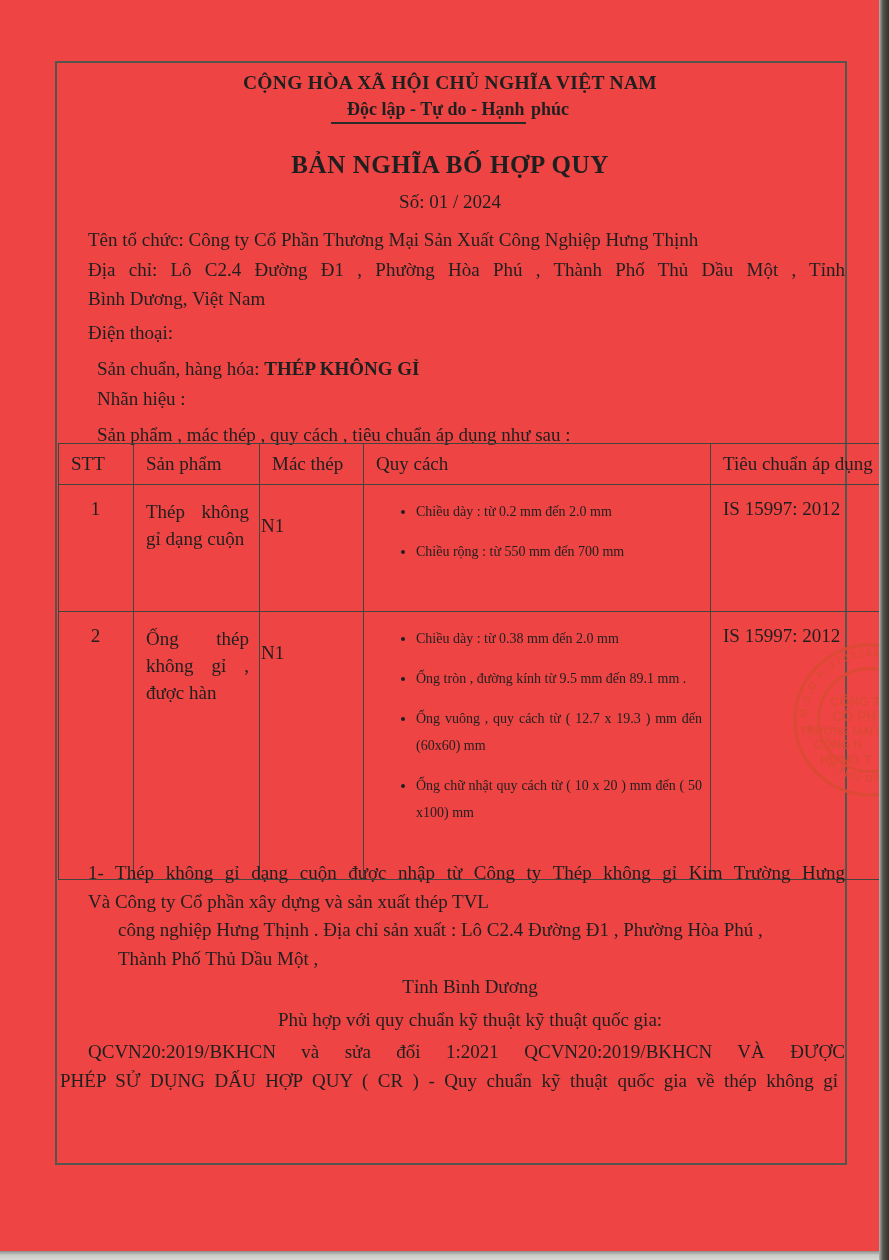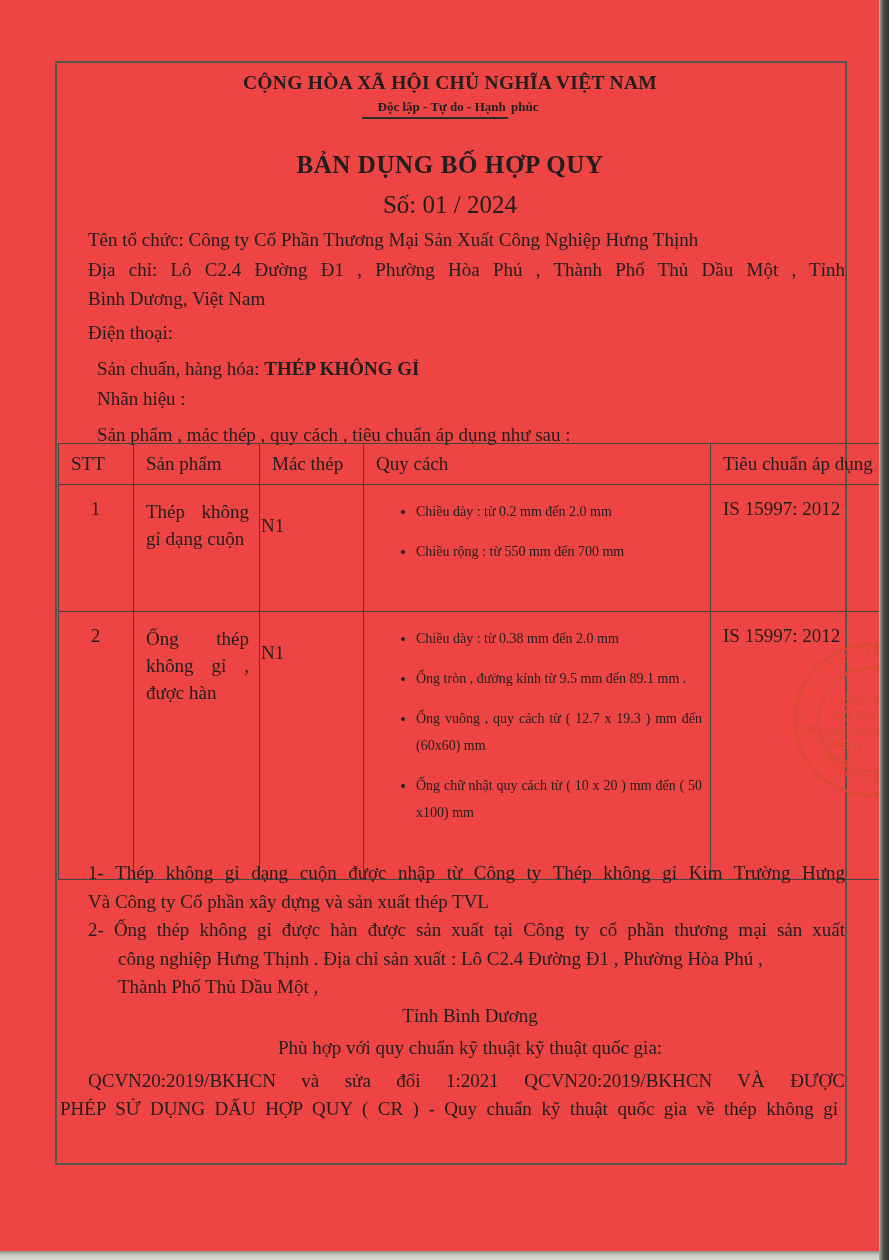--- a/index.html
+++ b/index.html
@@ -4,24 +4,24 @@
 <style>
   html,body{margin:0;padding:0;background:#e9e9e6;}
   .scan{
     position:relative;width:889px;height:1260px;overflow:hidden;
     background:#ef4444;font-family:"Liberation Serif",serif;color:#1f1f1f;
     -webkit-font-smoothing:antialiased;
   }
   .frame{position:absolute;left:55px;top:61px;width:788px;height:1100px;border:2px solid #55554f;}
   .centered{position:absolute;left:55px;width:790px;text-align:center;}
   .nat-line1{top:72px;font-size:19.5px;font-weight:bold;letter-spacing:.3px;}
-  .nat-line2{top:99px;font-size:13px;font-weight:bold;}
+  .nat-line2{top:99px;font-size:18px;font-weight:bold;}
   .nat-underline{border-bottom:2.5px solid #2b2b28;padding:0 2px 3px 16px;}
   .doc-title{top:151px;font-size:25px;font-weight:bold;letter-spacing:.6px;}
-  .doc-number{top:191px;font-size:25px;}
+  .doc-number{top:191px;font-size:19px;}
   .org-block{position:absolute;left:88px;top:225px;width:757px;font-size:19px;line-height:29.5px;}
   .stretch{text-align:justify;text-align-last:justify;}
   .indent1{padding-left:9px;}
   .gap-sm{margin-top:4px;}
   .gap-md{margin-top:7px;}
   .bold{font-weight:bold;}
   table.spec{position:absolute;left:58px;top:443px;width:780px;border-collapse:collapse;font-size:19px;table-layout:fixed;}
   table.spec th,table.spec td{border:1.6px solid #44443f;font-weight:normal;}
   table.spec th{height:40px;text-align:left;padding:0 0 0 12px;}
   th.c-stt,td.c-stt{width:62px;text-align:center;padding-left:0;}
@@ -55,21 +55,21 @@
 
 <div class="scan">
 
   <div class="frame"></div>
 
   <div class="centered nat-line1">CỘNG HÒA XÃ HỘI CHỦ NGHĨA VIỆT NAM</div>
   <div class="centered nat-line2">
     <span class="nat-underline">Độc lập - Tự do - Hạnh</span><span> phúc</span>
   </div>
 
-  <div class="centered doc-title">BẢN DỤNG BỐ HỢP QUY</div>
+  <div class="centered doc-title">BẢN NGHĨA BỐ HỢP QUY</div>
   <div class="centered doc-number">Số: 01 / 2024</div>
 
   <div class="org-block">
     <div>Tên tổ chức: Công ty Cổ Phần Thương Mại Sản Xuất Công Nghiệp Hưng Thịnh</div>
     <div class="stretch">Địa chỉ: Lô C2.4 Đường Đ1 , Phường Hòa Phú , Thành Phố Thủ Dầu Một , Tỉnh</div>
     <div>Bình Dương, Việt Nam</div>
     <div class="gap-sm">Điện thoại:</div>
     <div class="indent1 gap-md">
       <span>Sản chuẩn, hàng hóa: </span><span class="bold">THÉP KHÔNG GỈ</span>
     </div>
@@ -111,21 +111,20 @@
         </ul>
       </td>
       <td class="c-tc">IS 15997: 2012</td>
     </tr>
   </tbody>
     </table>
 
   <div class="notes">
     <div class="stretch">1-  Thép không gỉ dạng cuộn được nhập từ Công ty Thép không gỉ Kim Trường Hưng</div>
     <div>Và Công ty Cổ phần xây dựng và sản xuất thép TVL</div>
-    <div class="stretch">2-  Ống thép không gỉ được hàn được sản xuất tại Công ty cổ phần thương mại sản xuất</div>
     <div class="n-hang">công nghiệp Hưng Thịnh . Địa chỉ sản xuất : Lô C2.4 Đường Đ1 , Phường Hòa Phú ,</div>
     <div class="n-hang">Thành Phố Thủ Dầu Một ,</div>
     <div class="n-shift">Tỉnh Bình Dương</div>
     <div class="n-shift gap-sm">Phù hợp với quy chuẩn kỹ thuật kỹ thuật quốc gia:</div>
     <div class="stretch gap-sm">QCVN20:2019/BKHCN và sửa đổi 1:2021 QCVN20:2019/BKHCN VÀ ĐƯỢC</div>
     <div class="n-conf2 stretch">PHÉP SỬ DỤNG DẤU HỢP QUY ( CR ) -  Quy chuẩn kỹ thuật quốc gia về thép không gỉ</div>
   </div>
 
   <svg class="stamp-svg" width="240" height="240" viewBox="0 0 240 240">
     <defs>

